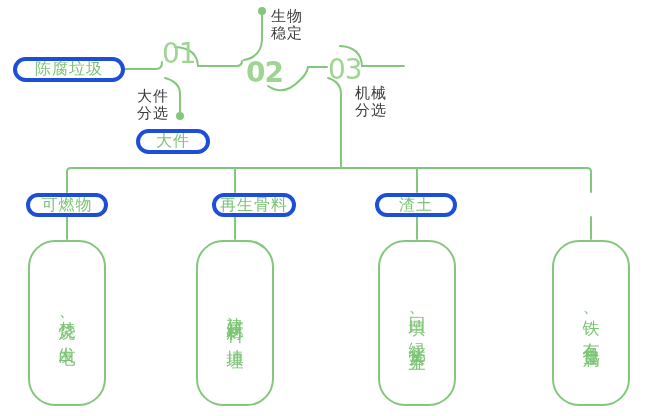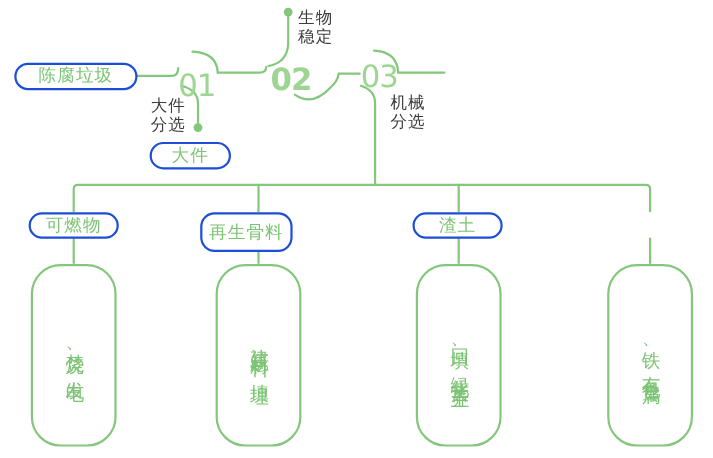--- a/index.html
+++ b/index.html
@@ -8,21 +8,21 @@
     width: 648px; height: 416px;
     background: #ffffff;
     font-family: "DejaVu Sans", sans-serif;
     overflow: hidden;
   }
   svg.lines { position: absolute; left: 0; top: 0; }
 
   .pill {
     position: absolute;
     box-sizing: border-box;
-    border: 2px solid #1d4ed8;
+    border: 4px solid #1d4ed8;
     border-radius: 13px;
     color: #7CC474;
     font-size: 16px;
     display: flex; align-items: center; justify-content: center;
     letter-spacing: 1px;
     background: #ffffff;
     white-space: nowrap;
   }
   .step-number {
     position: absolute;
@@ -95,39 +95,39 @@
       <path d="M 591 217 L 591 239"></path>
     </g>
     <circle cx="262" cy="11" r="4" fill="#84C77C"></circle>
     <circle cx="180" cy="116" r="4" fill="#84C77C"></circle>
   </svg>
 
   <div class="pill" style="left:13px; top:57px; width:112px; height:25px;">
     <span>陈腐垃圾</span>
   </div>
 
-  <div class="step-number" style="left:162px; top:64px;">01</div>
+  <div class="step-number" style="left:162px; top:40px;">01</div>
   <div class="step-number" style="left:246px; top:59px;font-weight:bold;">02</div>
   <div class="step-number" style="left:328px; top:56px;">03</div>
 
   <div class="dark-label" style="left:137px; top:89px;">大件
 分选</div>
   <div class="dark-label" style="left:271px; top:9px;">生物
 稳定</div>
   <div class="dark-label" style="left:355px; top:86px;">机械
 分选</div>
 
   <div class="pill" style="left:136px; top:129px; width:74px; height:25px;">
     <span>大件</span>
   </div>
 
   <div class="pill" style="left:26px; top:193px; width:82px; height:24px;">
     <span>可燃物</span>
   </div>
-  <div class="pill" style="left:182px; top:193px; width:84px; height:36px;">
+  <div class="pill" style="left:212px; top:193px; width:84px; height:24px;">
     <span>再生骨料</span>
   </div>
   <div class="pill" style="left:375px; top:193px; width:82px; height:24px;align-items:center;">
     <span>渣土</span>
   </div>
 
   <div class="detail-box" style="left:28px; top:240px;">
     <span class="vtext">焚烧、发电</span>
   </div>
   <div class="detail-box" style="left:196px; top:240px;">

